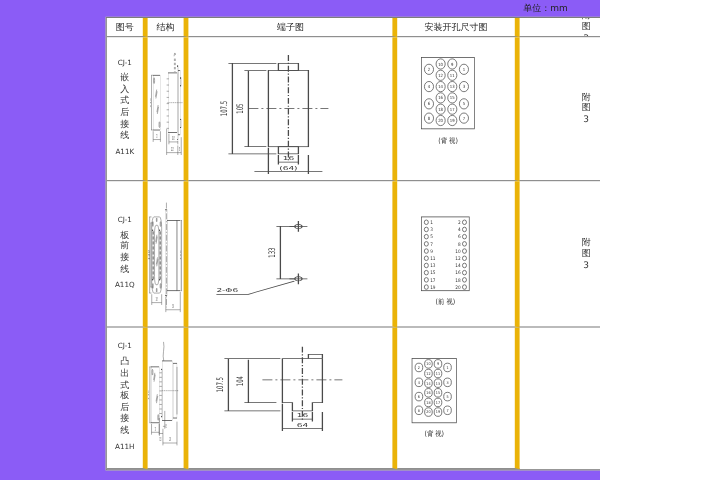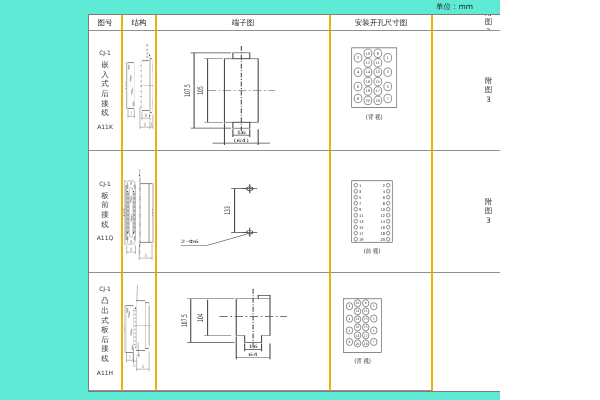--- a/index.html
+++ b/index.html
@@ -1,23 +1,23 @@
 <!DOCTYPE html>
 <html><head>
 <meta charset="utf-8">
 <style>
   html,body{margin:0;padding:0;background:#fff;}
-  .page{position:relative;width:500px;height:400px;background:#5eead4;overflow:hidden;
+  .page{position:relative;width:500px;height:400px;background:#8b5cf6;overflow:hidden;
         font-family:"DejaVu Sans",sans-serif;color:#333;}
   .unit{position:absolute;left:436px;top:2px;font-size:7.5px;color:#222;}
   .tbl{position:absolute;left:88px;top:14px;width:455px;height:376px;
        display:grid;grid-template-columns:34px 34px 174px 102px 111px;
        grid-template-rows:16px 120px 122px 118px;
        border:1px solid #7d7d7d;box-sizing:content-box;background:#fff;}
-  .c{border-right:2px solid #eab308;border-bottom:1px solid #8f8f8f;
+  .c{border-right:4px solid #eab308;border-bottom:1px solid #8f8f8f;
      position:relative;display:flex;align-items:center;justify-content:center;
      box-sizing:border-box;overflow:hidden;}
   .c:nth-child(5n){border-right:none;}
   .hdr{font-size:7.5px;color:#222;white-space:nowrap;}
   .sp{letter-spacing:6px;text-indent:6px;}
   .vcol{flex-direction:column;gap:1px;font-size:7.5px;line-height:1.15;}
   .vcol .code{font-size:6px;}
   .vcol .codeb{margin-top:5px;}
   .vcol .codet{margin-bottom:3px;}
   .draw svg{display:block;width:100%;height:100%;}

